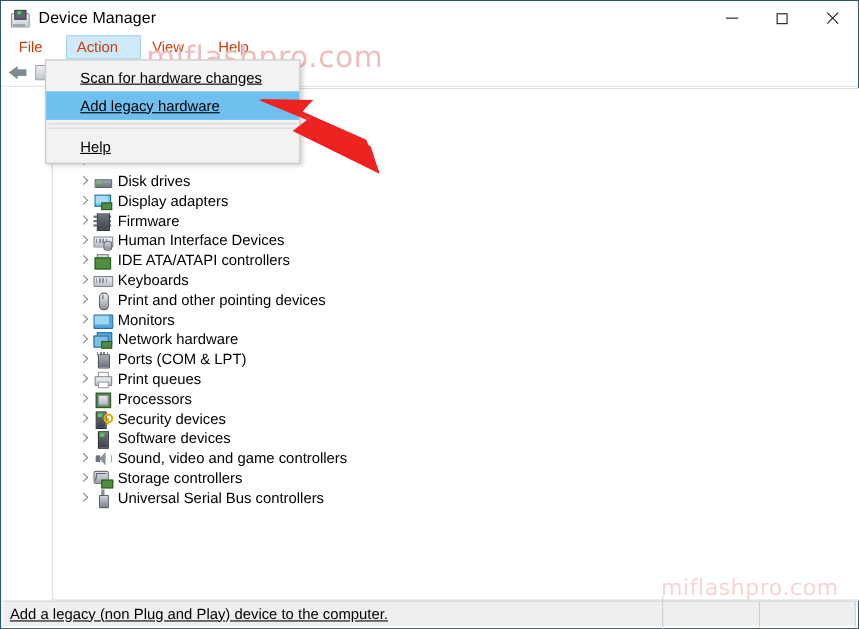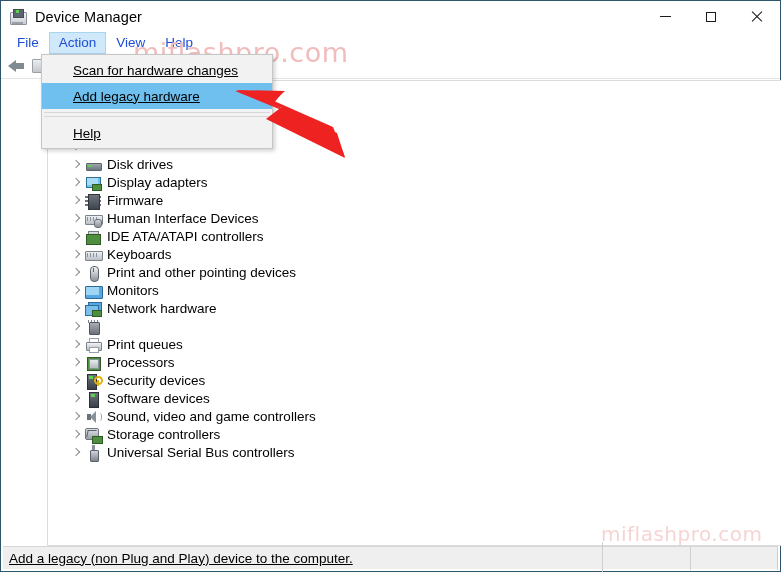--- a/index.html
+++ b/index.html
@@ -54,21 +54,21 @@
   .glyph-close:before{transform:rotate(45deg);}
   .glyph-close:after{transform:rotate(-45deg);}
 
   
   .menubar{
     position:absolute;left:0;top:31px;width:779px;height:22px;
     background:#ffffff;display:flex;align-items:center;
     padding-left:6px;box-sizing:border-box;
   }
   .menu-item{
-    font-size:13.5px;color:#1d4ed8;padding:2px 9px 3px 9px;line-height:15px;
+    font-size:13.5px;color:#c2410c;padding:2px 20px 3px 9px;line-height:15px;
     border:1px solid transparent;
   }
   .menu-item.active{
     background:#cfe8fa;border:1px solid #a9d4f0;
   }
 
   
   .toolbar{
     position:absolute;left:0;top:53px;width:779px;height:25px;
     background:#ffffff;display:flex;align-items:center;padding-left:6px;
@@ -415,20 +415,21 @@
         </span>
         <span class="lbl">Network hardware</span>
       </div>
 
       <div class="row child">
         <span class="chev closed"></span>
         <span class="ic">
           <span class="port-t"></span>
             <span class="port-b"></span>
         </span>
+        <span class="lbl">Ports (COM &amp; LPT)</span>
       </div>
 
       <div class="row child">
         <span class="chev closed"></span>
         <span class="ic">
           <span class="prn-p"></span>
             <span class="prn-b"></span>
             <span class="prn-o"></span>
         </span>
         <span class="lbl">Print queues</span>

